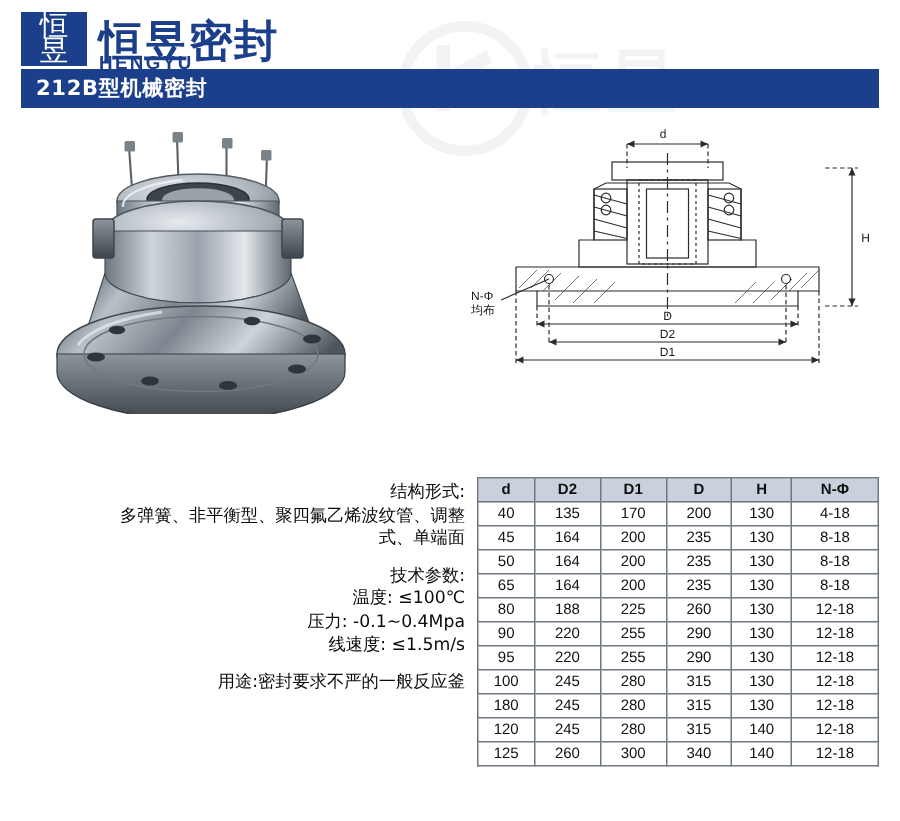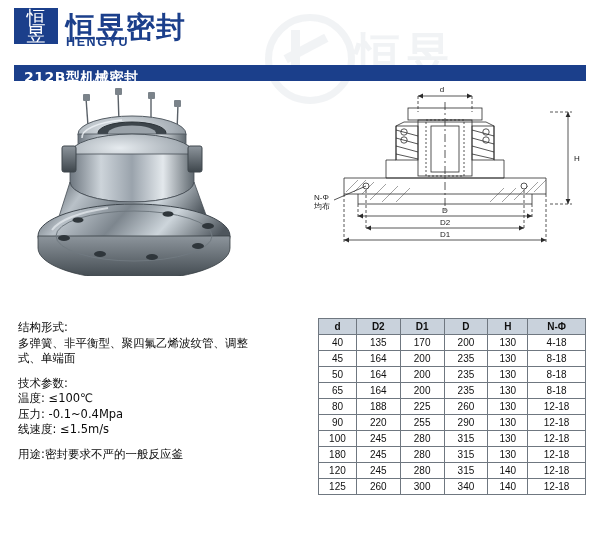--- a/index.html
+++ b/index.html
@@ -98,23 +98,23 @@
     font-weight: bold;
     color: #9aa6b4;
     letter-spacing: 4px;
     font-family: "DejaVu Sans", sans-serif;
   }
 
   
   .title-bar {
     position: absolute;
     left: 14px;
-    top: 65px;
+    top: 46px;
     width: 572px;
-    height: 16px;
+    height: 26px;
     background: #1b3f8b;
   }
   .title-bar .txt {
     position: absolute;
     left: 10px;
     top: 4px;
     color: #ffffff;
     font-size: 14px;
     font-weight: bold;
     letter-spacing: 0.5px;
@@ -143,21 +143,21 @@
   .specs {
     position: absolute;
     left: 18px;
     top: 320px;
     width: 292px;
     font-size: 11.5px;
     color: #0b0b0b;
     line-height: 15.5px;
     font-family: "DejaVu Sans", sans-serif;
   }
-  .specs .group { margin-bottom: 9px; }
+  .specs .group { margin-bottom: 9px; text-align: right; }
   .specs .head { font-weight: normal; }
   .specs .line { white-space: nowrap; }
 
   
   .table-wrap {
     position: absolute;
     left: 318px;
     top: 318px;
     width: 268px;
   }
@@ -460,20 +460,28 @@
         </tr>
         <tr>
           <td>90</td>
           <td>220</td>
           <td>255</td>
           <td>290</td>
           <td>130</td>
           <td>12-18</td>
         </tr>
         <tr>
+          <td>95</td>
+          <td>220</td>
+          <td>255</td>
+          <td>290</td>
+          <td>130</td>
+          <td>12-18</td>
+        </tr>
+        <tr>
           <td>100</td>
           <td>245</td>
           <td>280</td>
           <td>315</td>
           <td>130</td>
           <td>12-18</td>
         </tr>
         <tr>
           <td>180</td>
           <td>245</td>

